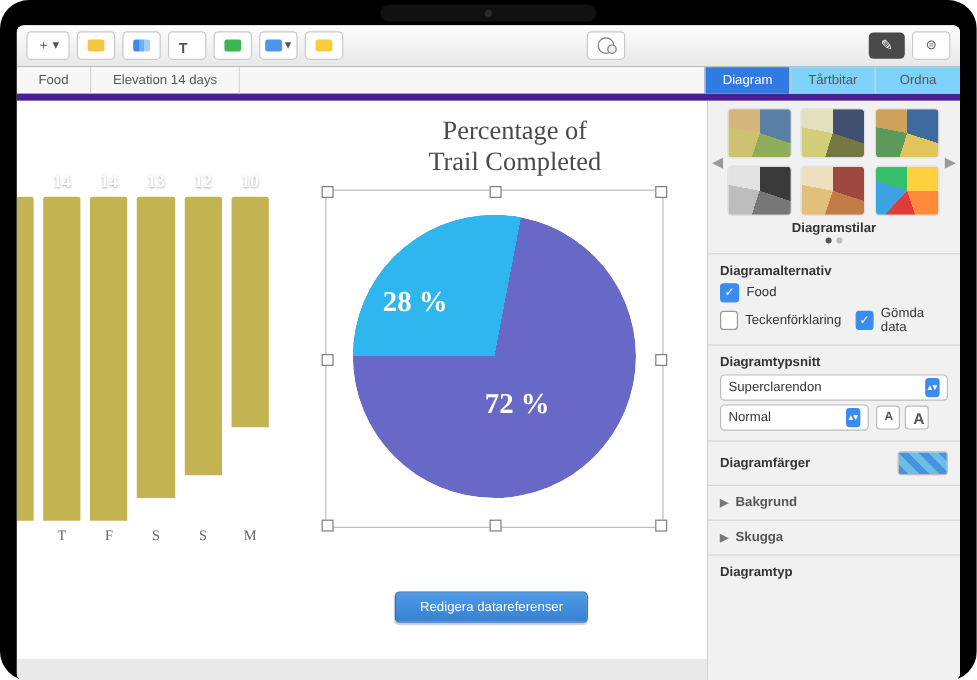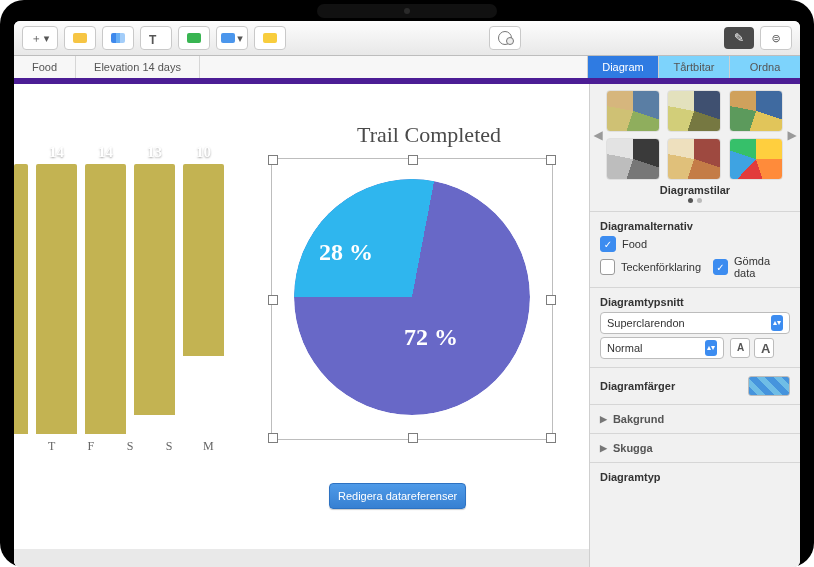--- a/index.html
+++ b/index.html
@@ -66,21 +66,21 @@
   .handle{position:absolute;width:8px;height:8px;background:#fff;border:1px solid #7d7d7d}
   .h-tl{top:-4px;left:-4px}.h-tr{top:-4px;right:-4px}.h-bl{bottom:-4px;left:-4px}.h-br{bottom:-4px;right:-4px}
   .h-t{top:-4px;left:50%;margin-left:-4px}.h-b{bottom:-4px;left:50%;margin-left:-4px}
   .h-l{left:-4px;top:50%;margin-top:-4px}.h-r{right:-4px;top:50%;margin-top:-4px}
 
   .pie{position:absolute;left:280px;top:95px;width:236px;height:236px;border-radius:50%;overflow:hidden}
   .pie .s1{position:absolute;inset:0;border-radius:50%;background:#6868c7}
   .pie .s2{position:absolute;inset:0;border-radius:50%;background:conic-gradient(from -90deg,#2fb6ee 0deg 100.8deg,transparent 0)}
   .plabel{position:absolute;font:700 24px Georgia,serif;color:#fff}
 
-  .editbtn{position:absolute;left:315px;top:399px;height:24px;padding:0 8px;border-radius:4px;background:linear-gradient(#4e9ae8,#3780d2);color:#fff;font-size:11px;line-height:24px;box-shadow:0 1px 1px rgba(0,0,0,.2);border:1px solid #2d72c2}
+  .editbtn{position:absolute;left:315px;top:409px;height:24px;padding:0 20px;border-radius:4px;background:linear-gradient(#4e9ae8,#3780d2);color:#fff;font-size:11px;line-height:24px;box-shadow:0 1px 1px rgba(0,0,0,.2);border:1px solid #2d72c2}
 
   
   .inspector{width:210px;background:#f1f1f1;border-left:1px solid #cfcfcf;overflow-y:auto;font-size:11px;color:#333}
   .styles-carousel{display:flex;align-items:center;padding:6px 2px;gap:2px}
   .arr{width:12px;color:#9a9a9a;text-align:center;font-size:12px}
   .styles-grid{flex:1;display:grid;grid-template-columns:repeat(3,1fr);gap:6px}
   .style-swatch{width:52px;height:40px;border-radius:4px;border:1px solid #e0e0e0}
   .sw1{background:conic-gradient(#5a7ea4 0 30%,#8fae5d 0 55%,#cfc174 0 78%,#d6b67d 0)}
   .sw2{background:conic-gradient(#3f5070 0 30%,#767841 0 55%,#d2ce79 0 78%,#e3e1bd 0)}
   .sw3{background:conic-gradient(#3f6aa0 0 30%,#e1c55a 0 55%,#5c9a5c 0 78%,#d0a15c 0)}
@@ -188,36 +188,39 @@
             <div class="bar first" style="height:100%"></div>
             <div class="bar" style="height:100%">
                 <span>14</span>
               </div>
             <div class="bar" style="height:100%">
                 <span>14</span>
               </div>
             <div class="bar" style="height:93%">
                 <span>13</span>
               </div>
+            <div class="bar" style="height:86%">
+                <span>12</span>
+              </div>
             <div class="bar" style="height:71%">
                 <span>10</span>
               </div>
           </div>
           <div class="axis">
             <div class="first"></div>
             <div>T</div>
             <div>F</div>
             <div>S</div>
             <div>S</div>
             <div>M</div>
           </div>
         </div>
 
         <div class="ctitle">
-          <br>
+          <span>Percentage of</span><br>
           <span>Trail Completed</span>
         </div>
 
         <div class="selbox">
           <div class="handle h-tl"></div>
           <div class="handle h-t"></div>
           <div class="handle h-tr"></div>
           <div class="handle h-l"></div>
           <div class="handle h-r"></div>
           <div class="handle h-bl"></div>

